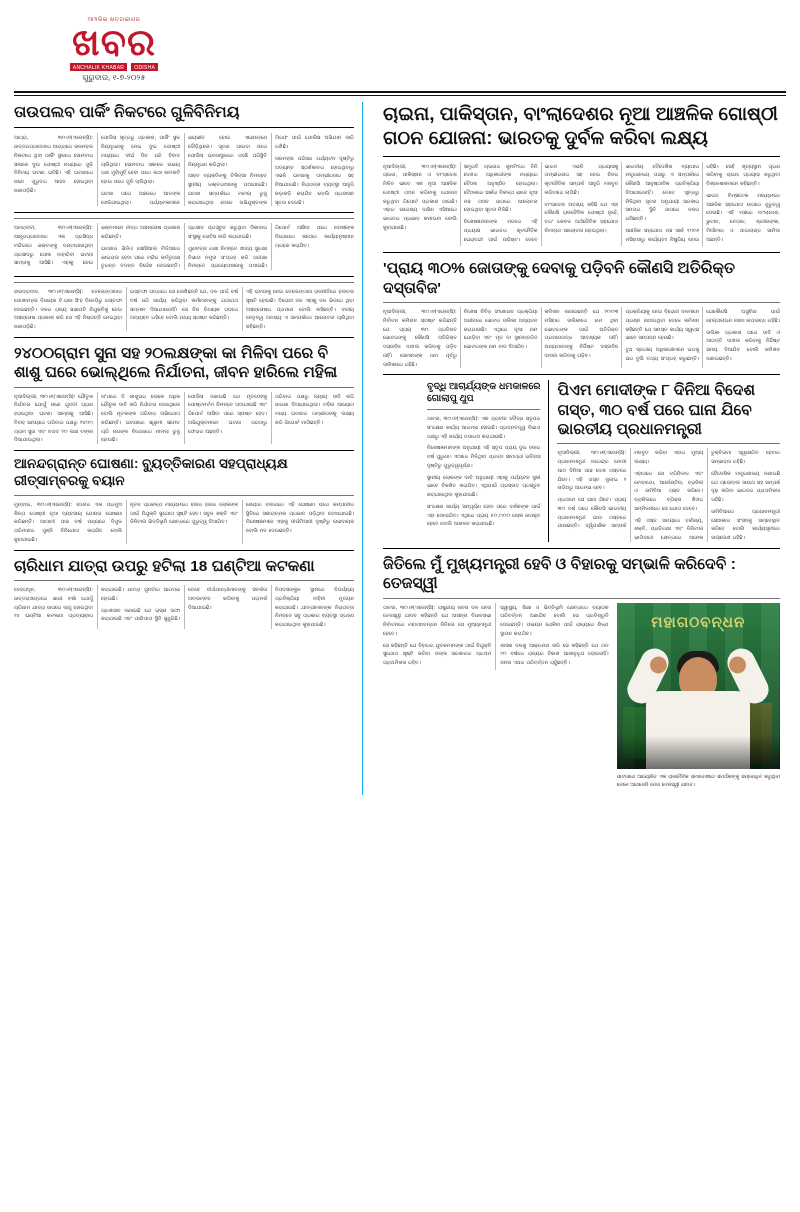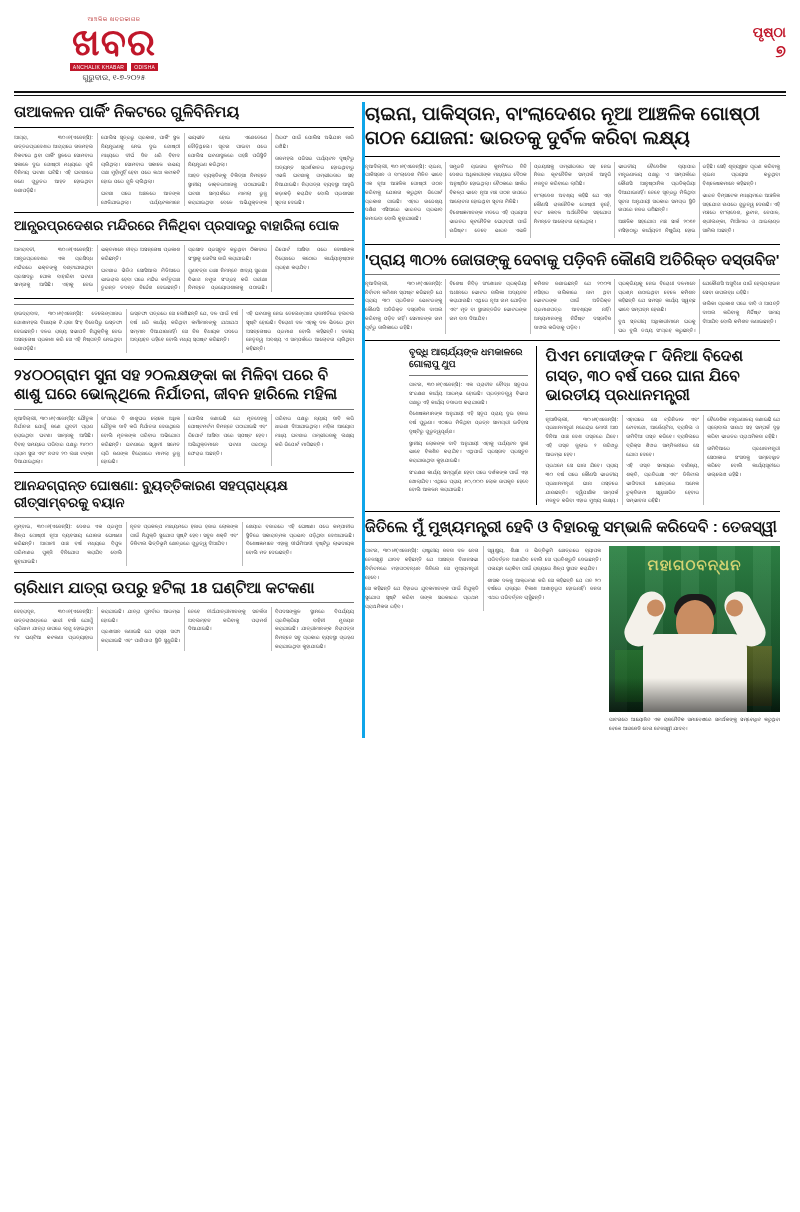--- a/index.html
+++ b/index.html
@@ -71,21 +71,21 @@
 
   .rule-thick { border-top: 2px solid #111; margin: 2px 0 0 0; }
   .rule-thin  { border-top: 1px solid #111; margin: 2px 0 6px 0; }
 
   
   .content {
     display: flex;
     gap: 8px;
   }
   .col-left  { width: 340px; }
-  .col-right { width: 418px; border-left: 3px solid #0ea5e9; padding-left: 0; }
+  .col-right { width: 418px; border-left: 1px solid #0ea5e9; padding-left: 20px; }
 
   .hl {
     font-family: "Liberation Sans", sans-serif;
     font-weight: bold;
     color: #111;
     line-height: 1.25;
   }
   .hl-lg { font-size: 15.5px; }
   .hl-xl { font-size: 19px; }
   .hl-md { font-size: 13.5px; }
@@ -194,47 +194,42 @@
   <div class="masthead">
     <div class="logo-block">
       <div class="logo-top">ଆଞ୍ଚଳିକ ଖବରକାଗଜ</div>
       <div class="logo-main">ଖବର</div>
       <div class="logo-sub">
         <span class="bar">ANCHALIK KHABAR</span>
         <span class="bar">ODISHA</span>
       </div>
       <div class="logo-date">ଗୁରୁବାର, ୧-୭-୨୦୨୫</div>
     </div>
-    <div class="page-no">
-      <div class="lbl">ପୃଷ୍ଠା</div>
-      <div class="num">୭</div>
-    </div>
   </div>
   <div class="rule-thick"></div>
   <div class="rule-thin"></div>
 
   <div class="content">
 
     <div class="col-left">
 
       <div class="block">
-        <div class="hl hl-lg">ତାଆକଳନ ପାର୍କିଂ ନିକଟରେ ଗୁଳିବିନିମୟ</div>
+        <div class="hl hl-lg">ତାଉପଲବ ପାର୍କିଂ ନିକଟରେ ଗୁଳିବିନିମୟ</div>
         <div class="hr-art"></div>
         <div class="cols4 body-txt">
           <p>ଆଗ୍ରା, ୩୦।୬(ଏଜେନ୍ସି): ଉତ୍ତରପ୍ରଦେଶର ଆଗ୍ରାରେ ତାଜମହଲ ନିକଟରେ ଥିବା ପାର୍କିଂ ସ୍ଥଳରେ ସୋମବାର ସକାଳେ ଦୁଇ ଗୋଷ୍ଠୀ ମଧ୍ୟରେ ଗୁଳି ବିନିମୟ ଘଟଣା ଘଟିଛି। ଏହି ଘଟଣାରେ ଜଣେ ଗୁରୁତର ଆହତ ହୋଇଥିବା ଜଣାପଡ଼ିଛି।</p>
           <p>ପୋଲିସ ସୂତ୍ରରୁ ପ୍ରକାଶ, ପାର୍କିଂ ସ୍ଥଳ ନିୟନ୍ତ୍ରଣକୁ ନେଇ ଦୁଇ ଗୋଷ୍ଠୀ ମଧ୍ୟରେ ଦୀର୍ଘ ଦିନ ଧରି ବିବାଦ ଚାଲିଥିଲା। ସୋମବାର ସକାଳେ ଉଭୟ ପକ୍ଷ ମୁହାଁମୁହିଁ ହେବା ପରେ କଥା କଟାକଟି ହୋଇ ପରେ ଗୁଳି ଚାଲିଥିଲା।</p>
           <p>ଘଟଣା ପରେ ଅଞ୍ଚଳରେ ଆତଙ୍କ ଖେଳିଯାଇଥିଲା। ପର୍ଯ୍ୟଟକମାନେ ଭୟଭୀତ ହୋଇ ଏଣେତେଣେ ଦୌଡ଼ିଥିଲେ। ସୂଚନା ପାଇବା ପରେ ପୋଲିସ ଘଟଣାସ୍ଥଳରେ ପହଞ୍ଚି ପରିସ୍ଥିତି ନିୟନ୍ତ୍ରଣ କରିଥିଲା।</p>
           <p>ଆହତ ବ୍ୟକ୍ତିଙ୍କୁ ଚିକିତ୍ସା ନିମନ୍ତେ ସ୍ଥାନୀୟ ଡାକ୍ତରଖାନାକୁ ପଠାଯାଇଛି। ଘଟଣା ସମ୍ପର୍କରେ ମାମଲା ରୁଜୁ କରାଯାଇଥିବା ବେଳେ ଅଭିଯୁକ୍ତଙ୍କ ଗିରଫ ପାଇଁ ପୋଲିସ ଅଭିଯାନ ଜାରି ରଖିଛି।</p>
           <p>ତାଜମହଲ ପରିସର ପର୍ଯ୍ୟଟନ ଦୃଷ୍ଟିରୁ ଅତ୍ୟନ୍ତ ସ୍ପର୍ଶକାତର ହୋଇଥିବାରୁ ଏଭଳି ଘଟଣାକୁ ଗମ୍ଭୀରତାର ସହ ନିଆଯାଇଛି। ନିରାପତ୍ତା ବ୍ୟବସ୍ଥା ଆହୁରି କଡ଼ାକଡ଼ି କରାଯିବ ବୋଲି ପ୍ରଶାସନ ସୂଚନା ଦେଇଛି।</p>
         </div>
       </div>
 
       <div class="block">
         <div class="hr-art"></div>
-        <div class="hl hl-md">ଆନ୍ଧ୍ରପ୍ରଦେଶର ମନ୍ଦିରରେ ମିଳିଥିବା ପ୍ରସାଦରୁ ବାହାରିଲା ପୋକ</div>
         <div class="hr-art-thin"></div>
         <div class="cols4 body-txt">
           <p>ଅମରାବତୀ, ୩୦।୬(ଏଜେନ୍ସି): ଆନ୍ଧ୍ରପ୍ରଦେଶର ଏକ ପ୍ରସିଦ୍ଧ ମନ୍ଦିରରେ ଭକ୍ତଙ୍କୁ ବଣ୍ଟାଯାଉଥିବା ପ୍ରସାଦରୁ ପୋକ ବାହାରିବା ଘଟଣା ସାମ୍ନାକୁ ଆସିଛି। ଏହାକୁ ନେଇ ଭକ୍ତମାନେ ତୀବ୍ର ଅସନ୍ତୋଷ ପ୍ରକାଶ କରିଛନ୍ତି।</p>
           <p>ଘଟଣାର ଭିଡିଓ ସୋସିଆଲ ମିଡିଆରେ ଭାଇରାଲ ହେବା ପରେ ମନ୍ଦିର କର୍ତ୍ତୃପକ୍ଷ ତୁରନ୍ତ ତଦନ୍ତ ନିର୍ଦ୍ଦେଶ ଦେଇଛନ୍ତି। ପ୍ରସାଦ ପ୍ରସ୍ତୁତ କରୁଥିବା ଠିକାଦାର ସଂସ୍ଥାକୁ ନୋଟିସ ଜାରି କରାଯାଇଛି।</p>
           <p>ଗୁଣବତ୍ତା ରକ୍ଷା ନିମନ୍ତେ ଖାଦ୍ୟ ସୁରକ୍ଷା ବିଭାଗ ନମୁନା ସଂଗ୍ରହ କରି ପରୀକ୍ଷା ନିମନ୍ତେ ପ୍ରୟୋଗଶାଳାକୁ ପଠାଇଛି। ରିପୋର୍ଟ ଆସିବା ପରେ ଦୋଷୀଙ୍କ ବିରୋଧରେ କଠୋର କାର୍ଯ୍ୟାନୁଷ୍ଠାନ ଗ୍ରହଣ କରାଯିବ।</p>
         </div>
       </div>
 
       <div class="block">
         <div class="hr-art"></div>

